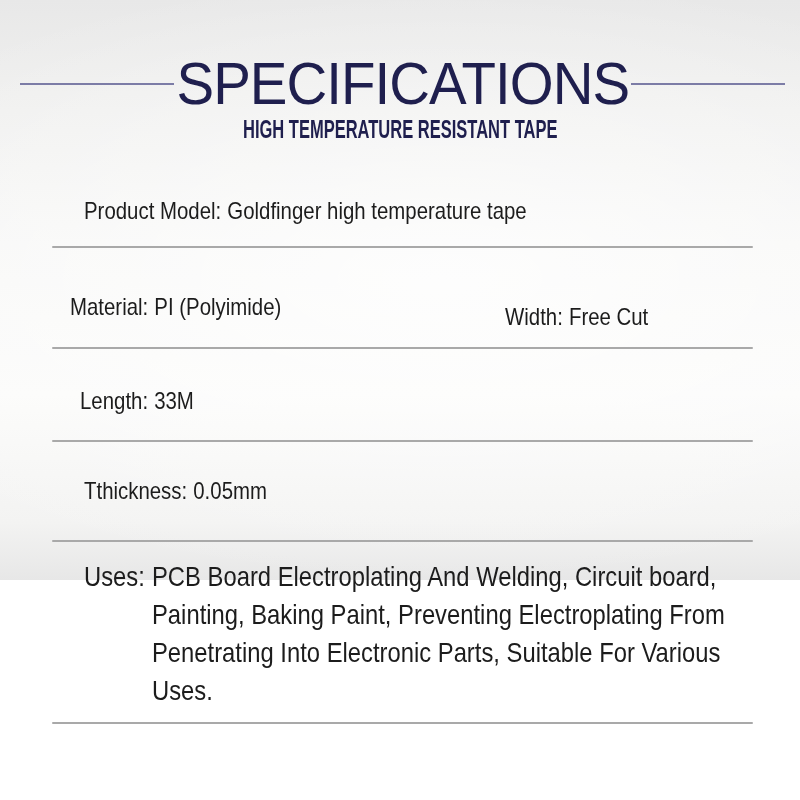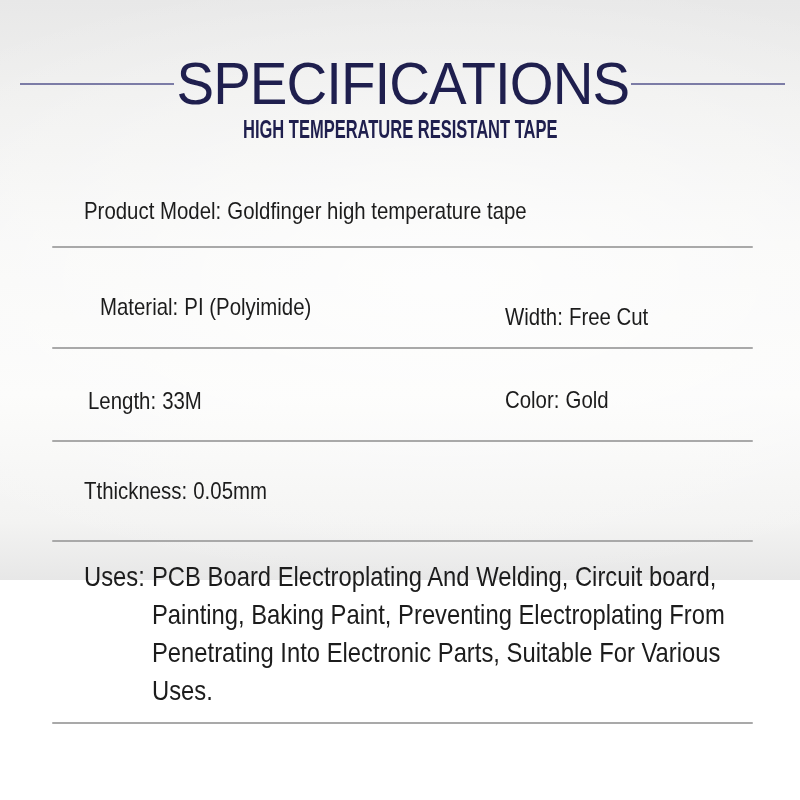--- a/index.html
+++ b/index.html
@@ -56,40 +56,35 @@
     <h2 class="subtitle">HIGH TEMPERATURE RESISTANT TAPE</h2>
   </div>
 
   <div class="cell" style="left:84px;top:194px">
     <span class="t">
       <span class="lbl">Product Model:</span><span>Goldfinger high temperature tape</span>
     </span>
   </div>
   <div class="sep" style="top:246px"></div>
 
-  <div class="cell" style="left:100px;top:290px">
+  <div class="cell" style="left:70px;top:290px">
     <span class="t">
       <span class="lbl">Material:</span><span>PI (Polyimide)</span>
     </span>
   </div>
   <div class="cell" style="left:505px;top:300px">
     <span class="t">
       <span class="lbl">Width:</span><span>Free Cut</span>
     </span>
   </div>
   <div class="sep" style="top:347px"></div>
 
-  <div class="cell" style="left:88px;top:384px">
+  <div class="cell" style="left:80px;top:384px">
     <span class="t">
       <span class="lbl">Length:</span><span>33M</span>
-    </span>
-  </div>
-  <div class="cell" style="left:505px;top:383px">
-    <span class="t">
-      <span class="lbl">Color:</span><span>Gold</span>
     </span>
   </div>
   <div class="sep" style="top:440px"></div>
 
   <div class="cell" style="left:84px;top:474px">
     <span class="t">
       <span class="lbl">Tthickness:</span><span>0.05mm</span>
     </span>
   </div>
   <div class="sep" style="top:540px"></div>

